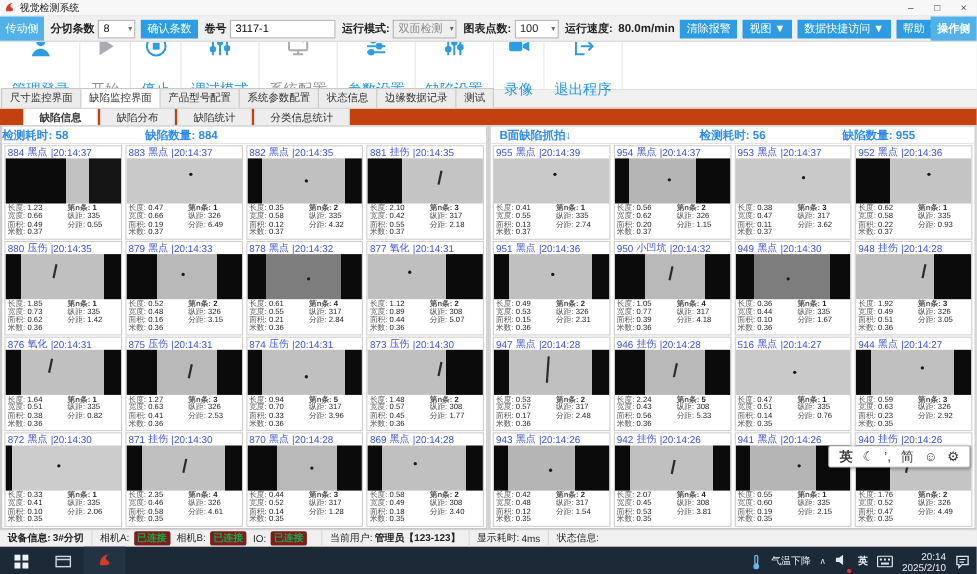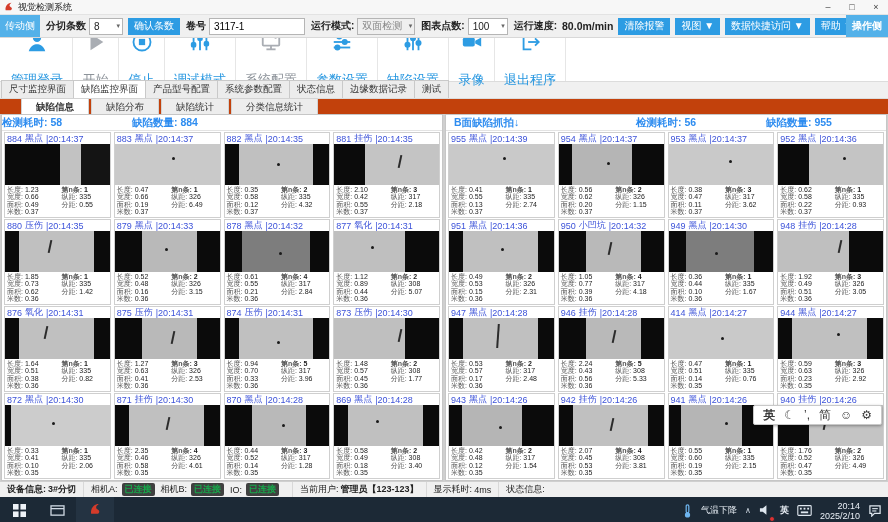--- a/index.html
+++ b/index.html
@@ -64,21 +64,21 @@
   .irow .lab { color:#555; } .irow .val { margin-left:2px; color:#222; }
   .irow.strong { font-weight:bold; color:#111; }
   
   .ime-bar { position:absolute; right:6px; top:291px; height:20px; background:#fff; border:1px solid #c9c9c9; box-shadow:0 1px 3px rgba(0,0,0,.35); border-radius:2px; display:flex; align-items:center; gap:9px; padding:0 9px; font-size:12px; color:#3a3a3a; z-index:5; }
   .ime-bar .ime-item { cursor:pointer; }
   .ime-en { font-weight:bold; font-size:12px; }
   
   .statusbar { height:16px; background:#f0f0f0; border-top:1px solid #cfcfcf; display:flex; align-items:center; font-size:9px; color:#222; }
   .sb-group { display:flex; align-items:center; padding:0 7px; border-right:1px solid #d8d8d8; height:100%; white-space:nowrap; }
   .sb-bold { font-weight:bold; }
-  .sb-green { color:#17a84b; font-weight:bold; background:#404040; padding:0 3px; border-radius:2px; margin:0 6px 0 2px; }
+  .sb-green { color:#17a84b; font-weight:bold; background:#7f1d1d; padding:0 3px; border-radius:2px; margin:0 6px 0 2px; }
   .sb-lab { margin-right:2px; }
   
   .taskbar { height:27px; background:#1c2936; display:flex; align-items:stretch; color:#e9eff6; }
   .tk-btn { width:38px; display:flex; align-items:center; justify-content:center; cursor:pointer; }
   .tk-btn.active { border-bottom:2px solid #76b9ef; background:#243342; }
   .tk-spacer { flex:1; }
   .tray { display:flex; align-items:center; gap:8px; padding-right:6px; }
   .tray .txt { font-size:9px; white-space:nowrap; }
   .tray .chev { font-size:8px; color:#cfd8e2; }
   .clock { text-align:right; font-size:9px; line-height:10px; }
@@ -840,21 +840,21 @@
             </div>
             <div class="col-r">
               <div class="irow strong"><span class="lab">第n条:</span><span class="val">5</span></div>
               <div class="irow"><span class="lab">纵距:</span><span class="val">308</span></div>
               <div class="irow"><span class="lab">分距:</span><span class="val">5.33</span></div>
             </div>
           </div>
         </div>
         <div class="cell">
           <div class="cell-head">
-            <span class="cid">414</span>
+            <span class="cid">516</span>
             <span class="ctype">黑点</span>
             <span class="ctime">|20:14:27</span>
           </div>
           <div class="cell-img img-p2">
             <span class="mark mark-dot" style="left: 50%; top: 46%;"></span>
           </div>
           <div class="cell-info">
             <div class="col-l">
               <div class="irow"><span class="lab">长度:</span><span class="val">0.47</span></div>
               <div class="irow"><span class="lab">宽度:</span><span class="val">0.51</span></div>

